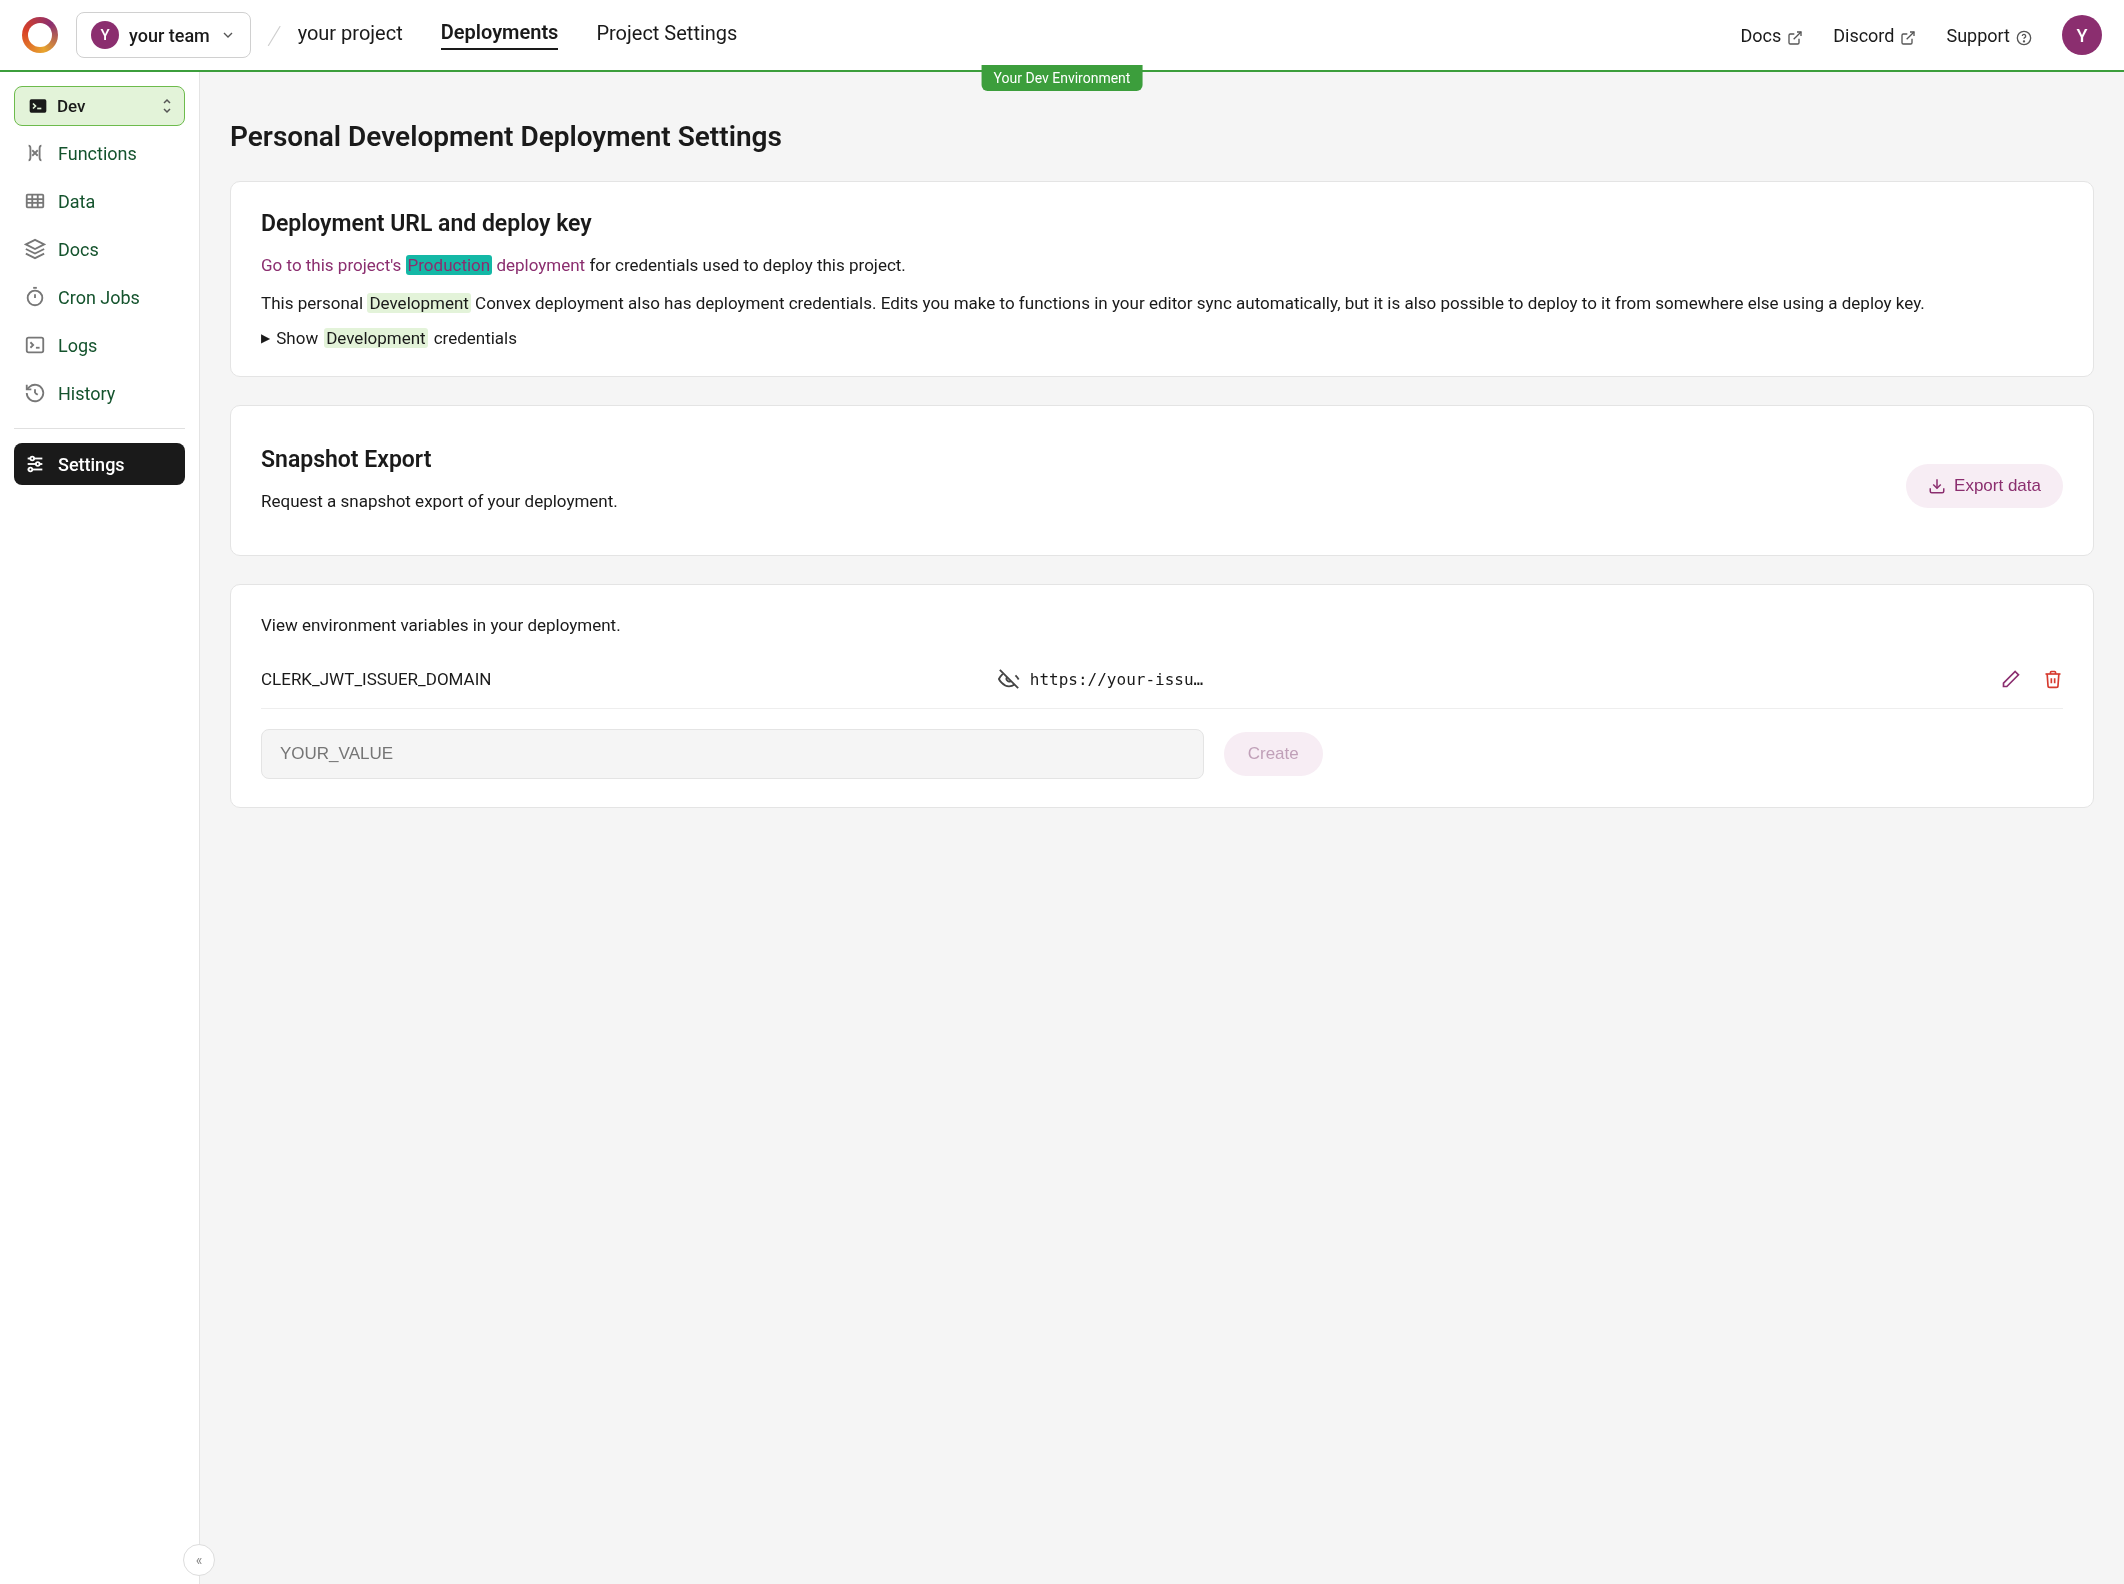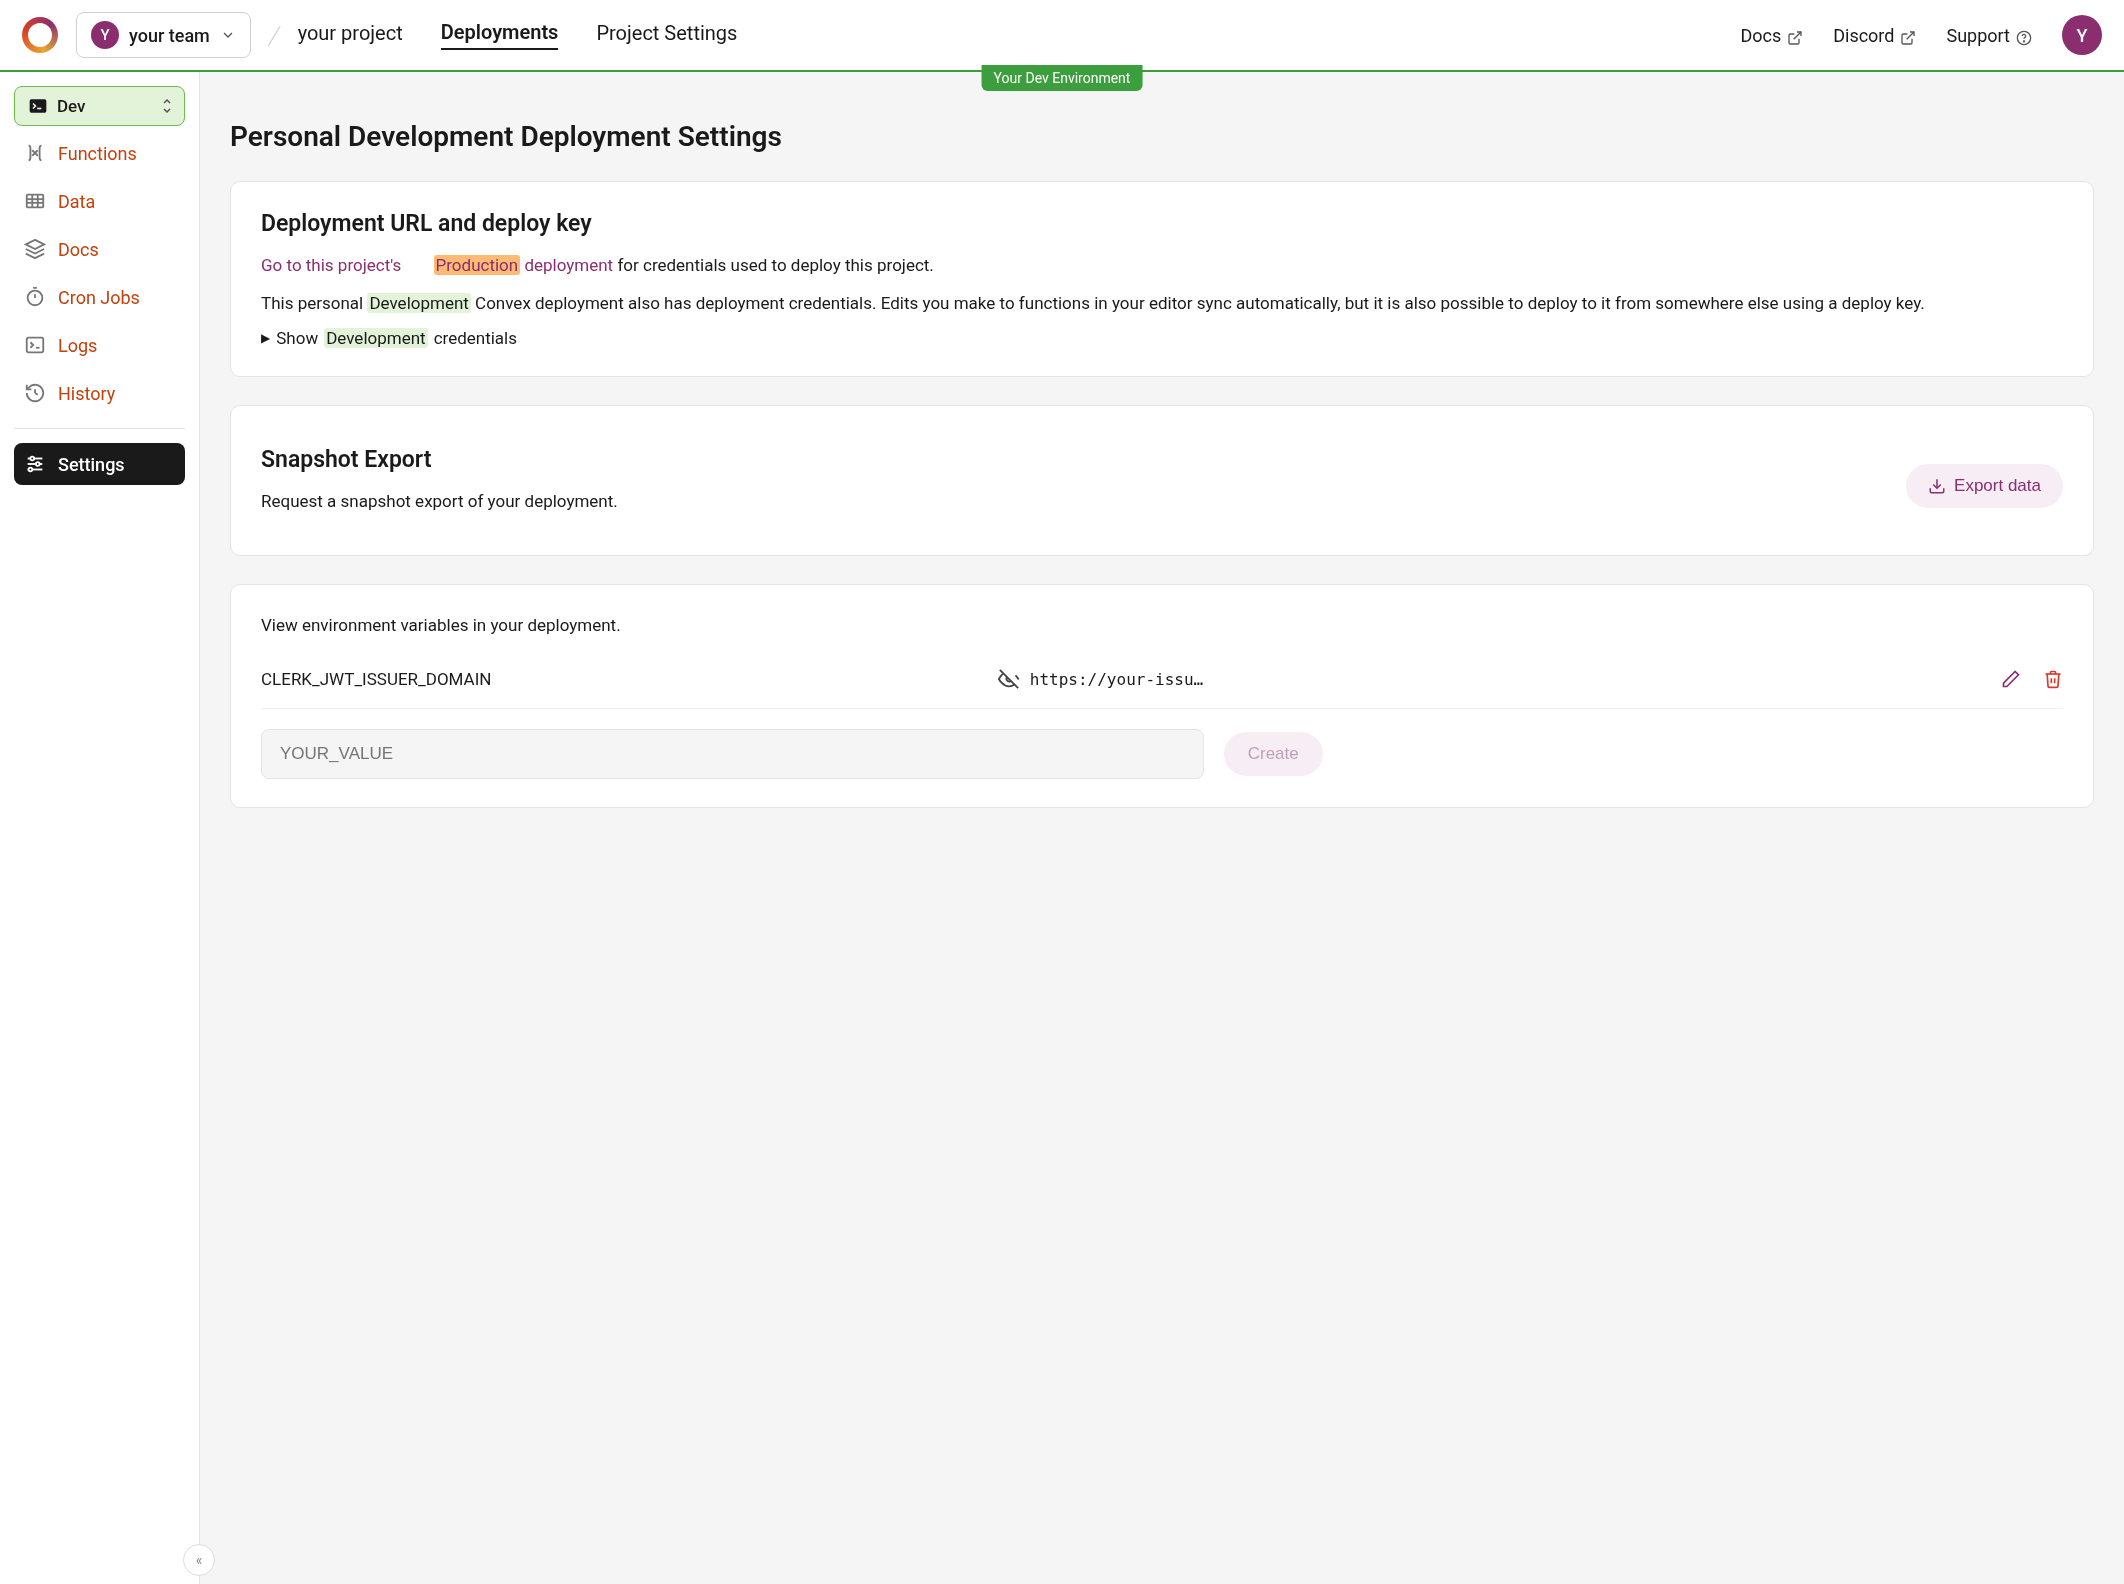--- a/index.html
+++ b/index.html
@@ -62,21 +62,21 @@
     display: flex; flex-direction: column; gap: 6px; position: relative;
   }
   .dev-pill {
     display: flex; align-items: center; gap: 8px;
     background: #e3f3d9; border: 1px solid #6dbb4c; border-radius: 8px;
     padding: 8px 12px; font-size: 17px; font-weight: 500; cursor: pointer;
   }
   .dev-pill .chev { margin-left: auto; color: #555; font-size: 12px; line-height: 0.7; }
   .side-item {
     display: flex; align-items: center; gap: 12px;
-    padding: 10px 10px; color: #c2410c; font-size: 18px; cursor: pointer;
+    padding: 10px 10px; color: #14532d; font-size: 18px; cursor: pointer;
     border-radius: 8px;
   }
   .side-divider { border-top: 1px solid #e0e0e0; margin: 8px 0; }
   .side-item.settings {
     background: #1a1a1a; color: #fff; font-weight: 500;
   }
   .side-icon { width: 22px; height: 22px; flex-shrink: 0; display:inline-flex; align-items:center; justify-content:center; }
   .collapse-btn {
     position: absolute; bottom: 14px; right: -16px;
     width: 32px; height: 32px; border-radius: 50%;
@@ -86,21 +86,21 @@
   }
   .main { flex: 1; padding: 30px 30px 40px 30px; }
   .page-title { font-size: 28px; font-weight: 600; margin: 18px 0 28px 0; }
   .card {
     background: #fff; border: 1px solid #e4e4e4; border-radius: 10px;
     padding: 28px 30px; margin-bottom: 28px;
   }
   .card h2 { font-size: 23px; font-weight: 600; margin-bottom: 16px; }
   .card p { font-size: 17px; line-height: 1.5; margin-bottom: 12px; }
   .link-purple { color: #8b2e6f; cursor: pointer; }
-  .hl-prod { background: #fdba74; border-radius: 3px; padding: 0 2px; margin-left: 28px; }
+  .hl-prod { background: #14b8a6; border-radius: 3px; padding: 0 2px; }
   .hl-dev { background: #e3f3d9; border-radius: 3px; padding: 0 2px; }
   .disclosure { display: flex; align-items: center; gap: 6px; font-size: 17px; cursor: pointer; margin-top: 8px; }
   .disclosure .tri { font-size: 12px; }
   .snapshot-row { display: flex; align-items: center; justify-content: space-between; gap: 20px; margin-top: 12px; }
   .export-btn {
     display: inline-flex; align-items: center; gap: 8px;
     background: #f7edf4; color: #8b2e6f; border: none;
     padding: 12px 22px; border-radius: 999px; font-size: 17px; font-weight: 500;
     cursor: pointer;
   }

